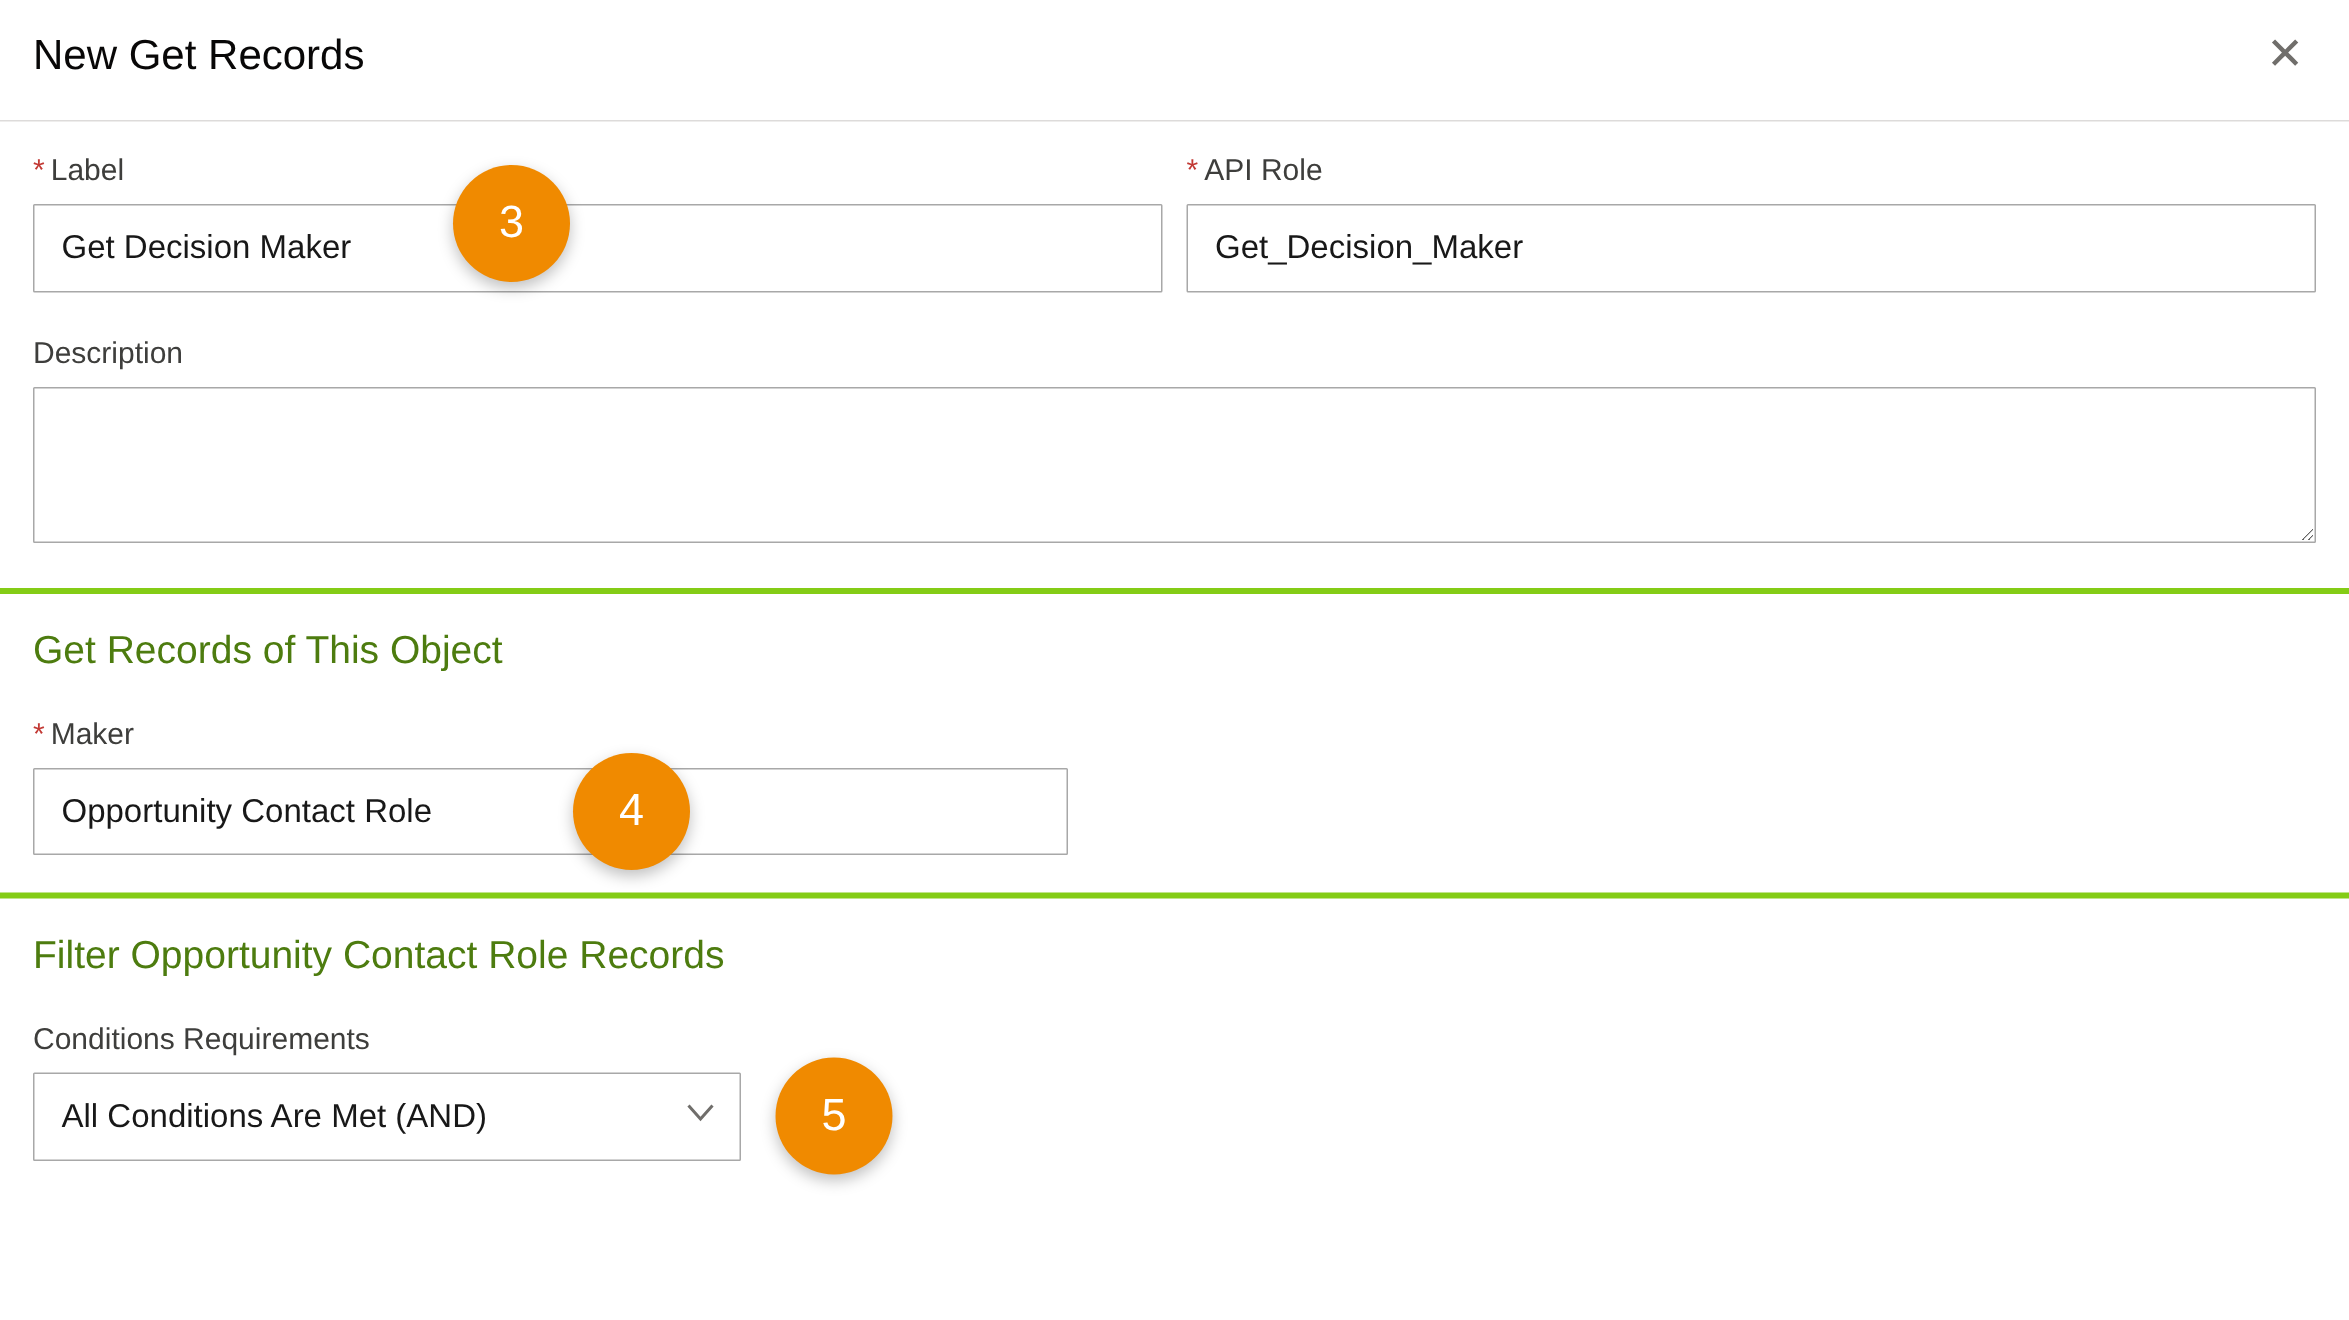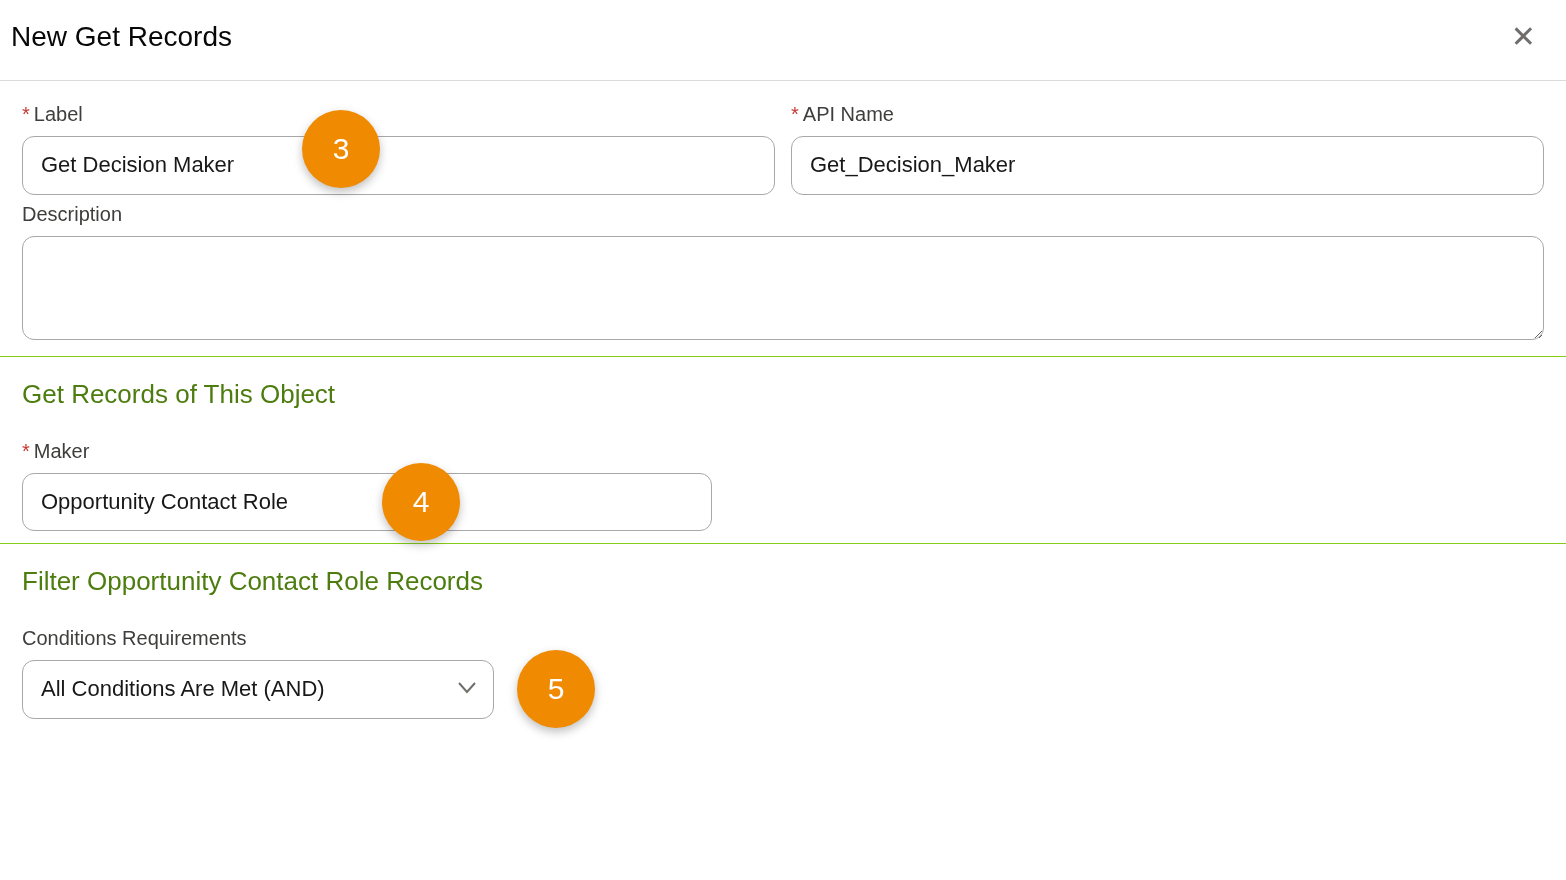--- a/index.html
+++ b/index.html
@@ -10,21 +10,21 @@
     color: #181818;
     background: #fff;
     width: 1566px;
   }
   .modal {
     width: 1566px;
     min-height: 880px;
     background: #fff;
   }
   .modal-header {
-    padding: 18px 22px 24px 11px;
+    padding: 18px 22px 24px 22px;
     border-bottom: 1px solid #dddbda;
     display: flex;
     align-items: center;
     justify-content: space-between;
   }
   .modal-title {
     font-size: 28px;
     font-weight: 400;
     color: #080707;
   }
@@ -32,39 +32,39 @@
     font-size: 30px;
     line-height: 1;
     color: #706e6b;
     cursor: pointer;
     padding: 4px 8px;
   }
   .section {
     padding: 22px;
   }
   .section.with-border {
-    border-bottom: 1px solid #84cc16;
-    padding-bottom: 12px;
+    border-bottom: 4px solid #84cc16;
+    padding-bottom: 25px;
   }
   .row-2 {
     display: flex;
     gap: 16px;
   }
   .col { flex: 1 1 0; position: relative; }
   .field-label {
     font-size: 20px;
     color: #3e3e3c;
     margin-bottom: 10px;
     display: block;
   }
   .req { color: #c23934; margin-right: 4px; }
   .text-input, .select-input, .textarea-input, .combo-input {
     width: 100%;
     border: 1px solid #a8a8a8;
-    border-radius: 12px;
+    border-radius: 1px;
     font-size: 22px;
     padding: 14px 18px;
     font-family: inherit;
     color: #181818;
     background: #fff;
     line-height: 1.3;
   }
   .textarea-input {
     height: 104px;
     resize: both;
@@ -91,21 +91,21 @@
     cursor: pointer;
   }
   .select-caret {
     position: absolute;
     right: 18px;
     top: 50%;
     transform: translateY(-50%);
     pointer-events: none;
     color: #706e6b;
   }
-  .desc-block { margin-top: 8px; }
+  .desc-block { margin-top: 30px; }
   .callout {
     position: absolute;
     width: 78px;
     height: 78px;
     border-radius: 50%;
     background: #f08a00;
     color: #fff;
     font-size: 30px;
     font-weight: 400;
     display: flex;
@@ -133,21 +133,21 @@
     <div class="row-2">
       <div class="col">
         <label class="field-label">
           <span class="req">*</span><span>Label</span>
         </label>
         <input type="text" class="text-input" value="Get Decision Maker" style="">
         <div class="callout c3">3</div>
       </div>
       <div class="col">
         <label class="field-label">
-          <span class="req">*</span><span>API Name</span>
+          <span class="req">*</span><span>API Role</span>
         </label>
         <input type="text" class="text-input" value="Get_Decision_Maker" style="">
       </div>
     </div>
 
     <div class="desc-block">
       <label class="field-label">Description</label>
       <textarea class="textarea-input" style=""></textarea>
     </div>
   </div>

